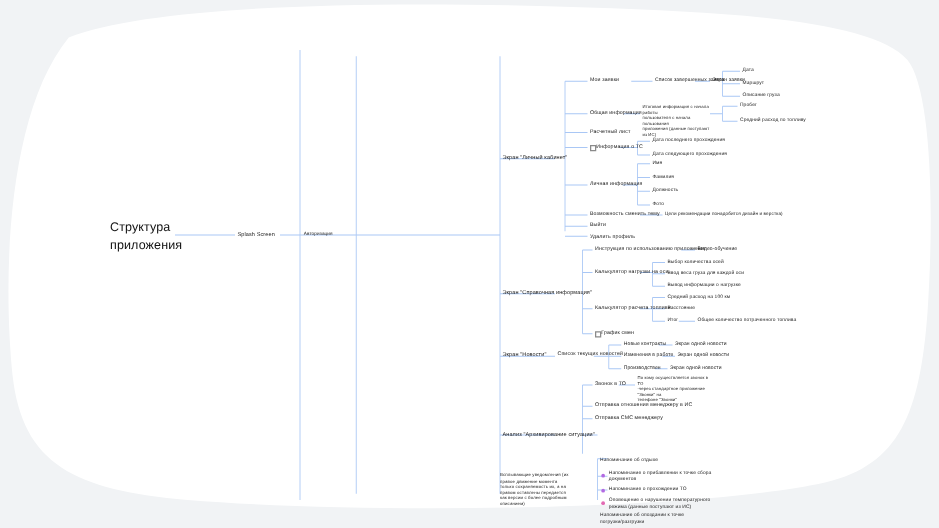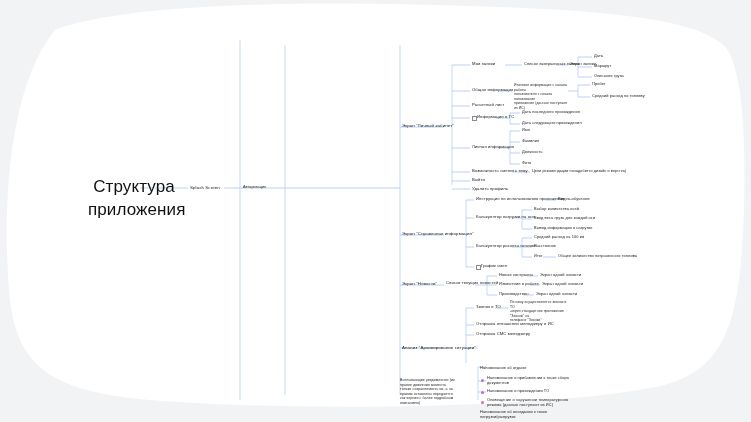--- a/index.html
+++ b/index.html
@@ -17,26 +17,26 @@
     position:absolute;left:0;top:0;width:751px;height:422px;
   }
   .node{
     position:absolute;
     color:#1a1a1a;
     line-height:1.18;
     white-space:pre-line;
     letter-spacing:0.1px;
   }
   .root{
-    font-size:17px;
+    font-size:10px;
     font-weight:400;
     color:#111;
     line-height:1.35;
     width:92px;
-    text-align:center;
+    text-align:left;
   }
   .lvl1{font-size:4.4px;}
   .lvl2{font-size:4.2px;}
   .lvl3{font-size:4.0px;}
   .lvl4{font-size:3.9px;}
   .small{font-size:3.7px;}
   .note{
     font-size:3.4px;color:#222;line-height:1.35;width:72px;
   }
   .noteblock{

